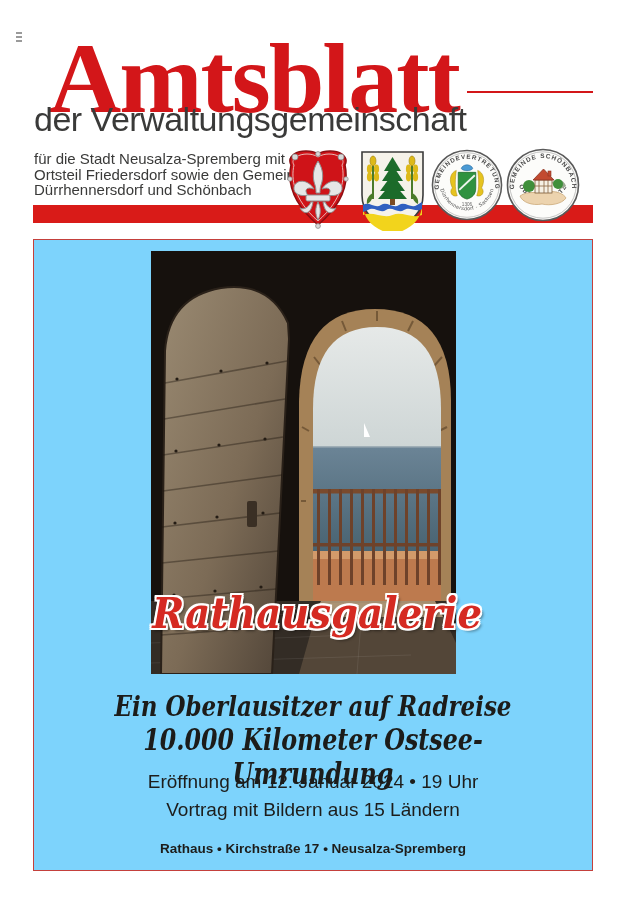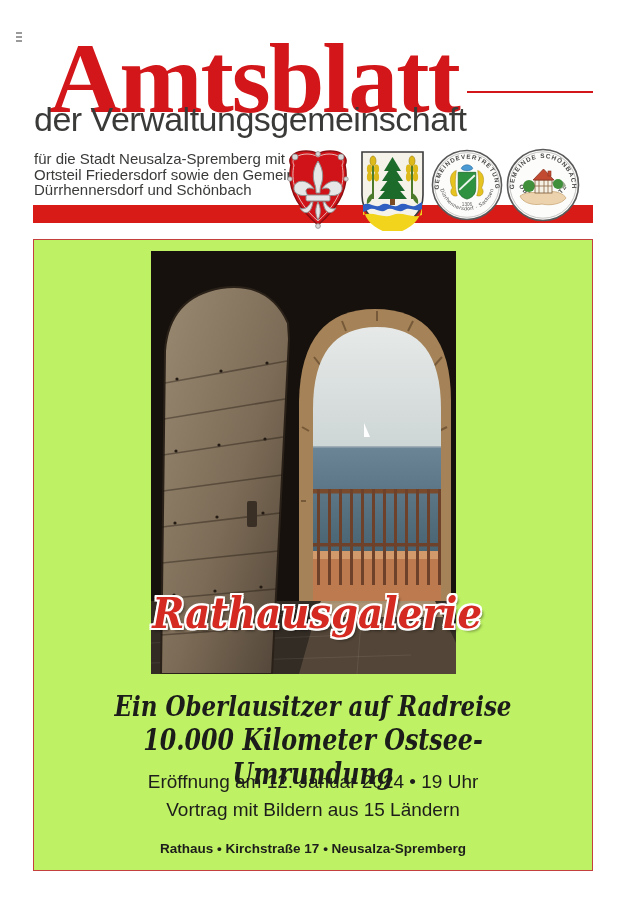--- a/index.html
+++ b/index.html
@@ -22,21 +22,21 @@
   
   .redbar{position:absolute;left:33px;top:205px;width:560px;height:18px;background:#d91b18;}
   .crest{position:absolute;}
   .crest-1{left:286px;top:149px;width:64px;height:80px;}
   .crest-2{left:359px;top:149px;width:67px;height:82px;}
   .crest-3{left:431px;top:148px;width:72px;height:74px;}
   .crest-4{left:506px;top:148px;width:74px;height:74px;}
 
   
   .poster{position:absolute;left:33px;top:239px;width:558px;height:630px;
-          border:1.5px solid #c4403c;background:#bef264;}
+          border:1.5px solid #c4403c;background:#7dd3fc;}
   .photo{position:absolute;left:117px;top:11px;width:305px;height:423px;}
   .gallery-name{position:absolute;left:105px;top:349px;width:330px;text-align:center;
         font-family:"DejaVu Serif",serif;font-style:italic;font-weight:bold;
         font-size:42px;color:#d52a22;letter-spacing:0px;transform:scaleX(.92);
         text-shadow:-2px -2px 0 #fff,2px -2px 0 #fff,-2px 2px 0 #fff,2px 2px 0 #fff,
                     0 -2px 0 #fff,0 2px 0 #fff,-2px 0 0 #fff,2px 0 0 #fff,3px 3px 3px rgba(0,0,0,.45);}
   .script-line{position:absolute;left:0;width:100%;text-align:center;
         font-family:"DejaVu Serif",serif;font-style:italic;font-weight:bold;
         color:#1c1c1a;transform:scaleX(.82);}
   .script-1{top:450px;font-size:28px;}

